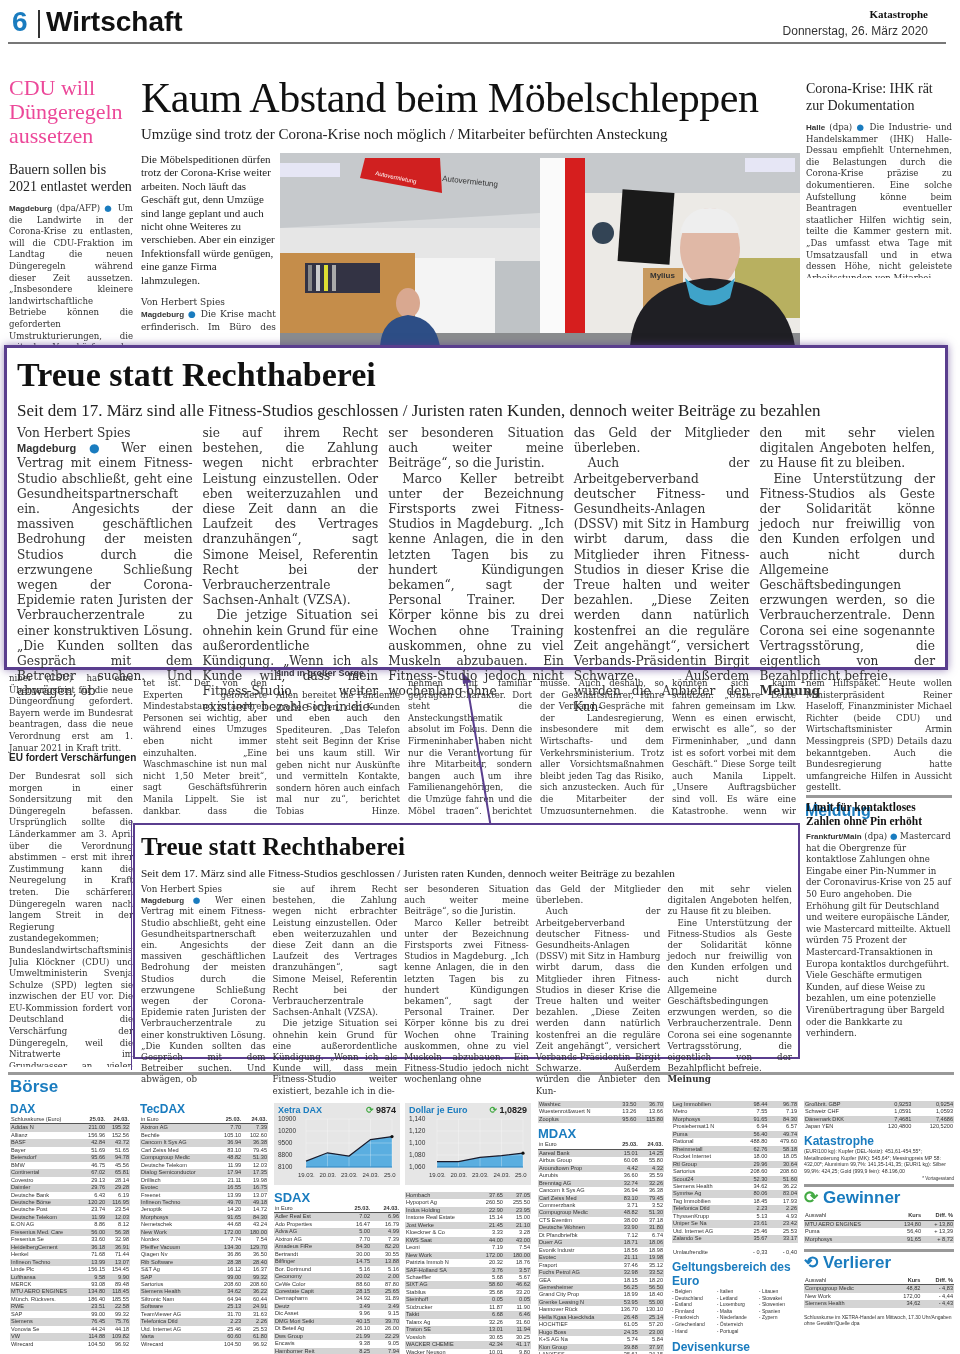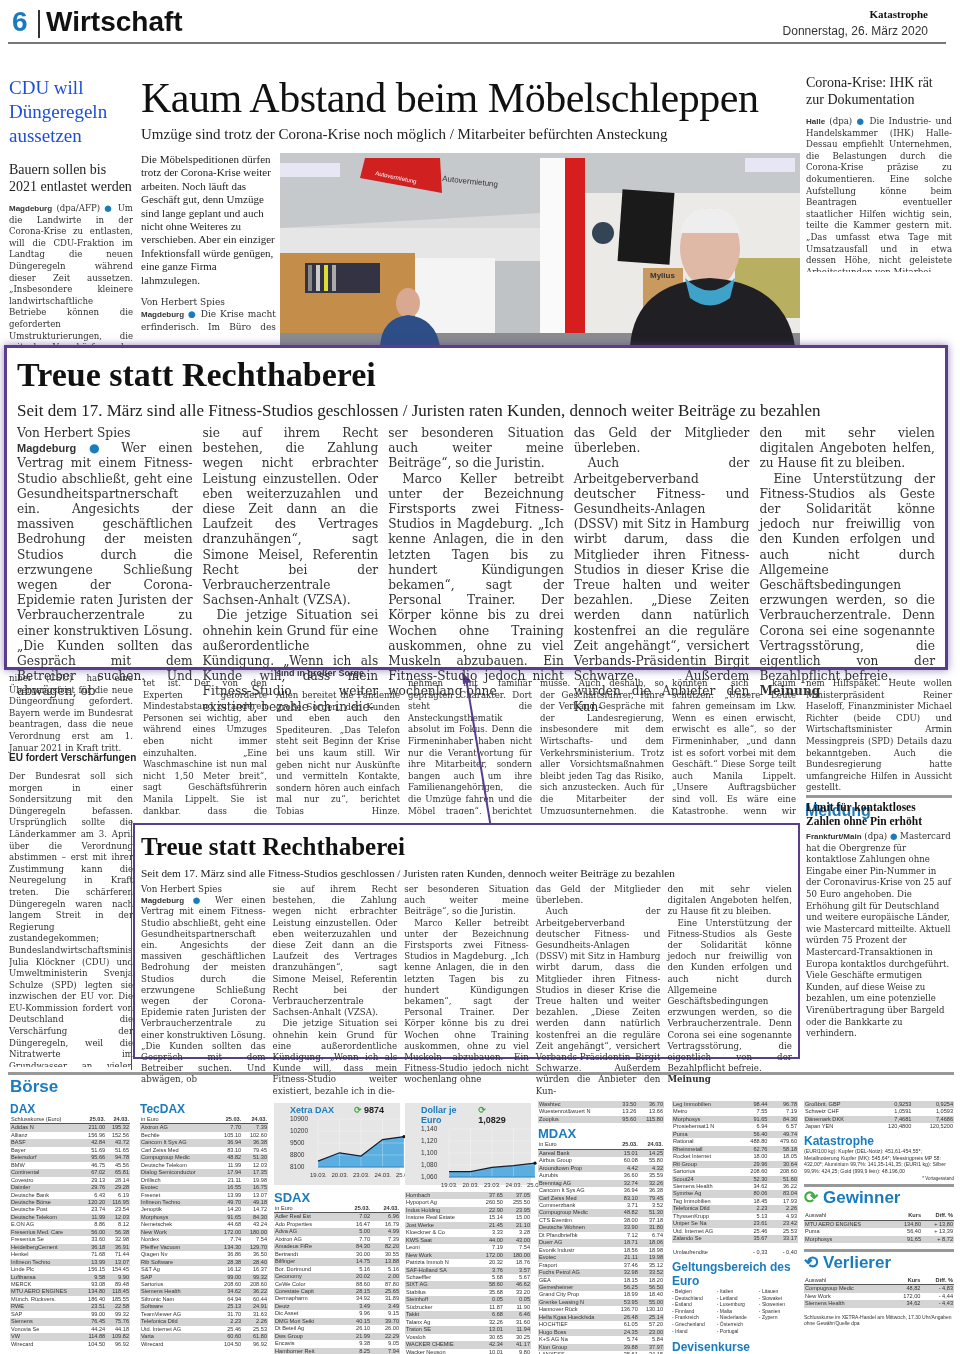--- a/index.html
+++ b/index.html
@@ -4,21 +4,21 @@
 <style>
 *{box-sizing:border-box;margin:0;padding:0}
 body{width:960px;height:1354px;background:#fff;position:relative;overflow:hidden;font-family:"DejaVu Serif",serif;color:#222}
 .abs{position:absolute}
 .hdr-num{left:12px;top:6px;font:bold 28px "Liberation Sans",sans-serif;color:#1a7cbf}
 .hdr-bar{left:38px;top:10px;width:2px;height:28px;background:#333}
 .hdr-sec{left:46px;top:6px;font:bold 28px "Liberation Sans",sans-serif;color:#111}
 .hdr-paper{right:32px;top:8px;font:bold 11px "Liberation Serif",serif;color:#111}
 .hdr-date{right:32px;top:24px;font:12px "Liberation Sans",sans-serif;color:#333}
 .hdr-rule{left:8px;top:42px;width:938px;height:2px;background:#777}
-.h-side{font-family:"Liberation Serif",serif;font-size:19px;line-height:24px;color:#1d4ed8}
+.h-side{font-family:"Liberation Serif",serif;font-size:22px;line-height:24px;color:#ec4899}
 .sub-side{font-family:"Liberation Serif",serif;font-size:14px;line-height:17px;color:#222}
 .txt{font-family:"DejaVu Serif",serif;font-size:8.6px;line-height:11.6px;color:#333;text-align:justify;hyphens:auto}
 .txt b.loc{font-family:"Liberation Sans",sans-serif;font-weight:bold;font-size:8px}
 .dot{color:#1a7cbf}
 .h-main{font-family:"Liberation Serif",serif;font-size:42px;line-height:44px;color:#111;letter-spacing:-0.5px}
 .sub-main{font-family:"Liberation Serif",serif;font-size:15px;line-height:18px;color:#222}
 .photo{left:280px;top:153px;width:520px;height:193px;overflow:hidden;background:#c8ccd0}
 .overlay{background:#fff;border:3px solid #5a3e8e;box-shadow:0 0 8px rgba(90,62,142,.6)}
 .ov1{left:4px;top:345px;width:944px;height:325px}
 .ov2{left:133px;top:823px;width:667px;height:236px}
@@ -32,21 +32,21 @@
 .rule-grey{height:3px;background:#999}
 .boerse-rule{left:8px;top:1072px;width:946px;height:3px;background:#999}
 .boerse-h{left:10px;top:1077px;font:bold 17px "Liberation Sans",sans-serif;color:#1a7cbf}
 .tbl-h{font:bold 12px "Liberation Sans",sans-serif;color:#1a7cbf}
 table.st{border-collapse:collapse;font-family:"Liberation Sans",sans-serif;font-size:5.6px;line-height:7.45px;color:#333;width:100%}
 table.st td{padding:0 1px;white-space:nowrap;overflow:hidden}
 table.st td.n{text-align:right}
 table.st tr.g td{background:#d4d4d4}
 table.st tr.hd td{font-weight:bold;border-bottom:1px solid #555;background:none}
 table.st tr.hd td:first-child{font-weight:normal}
-.chart{background:#e6e6e6;padding:2px 16px}
+.chart{background:#e6e6e6;padding:2px 4px}
 .chart-title{font:bold 9px "Liberation Sans",sans-serif;color:#1a7cbf;display:flex;justify-content:space-between}
 .chart-title .v{color:#222}
 .small-sans{font-family:"Liberation Sans",sans-serif;font-size:5.6px;line-height:7.2px;color:#333}
 .big-blue{font:bold 17px "Liberation Sans",sans-serif;color:#1a7cbf}
 </style>
 </head>
 <body>
 
 <div class="abs hdr-num">6</div>
 <div class="abs hdr-bar"></div>
@@ -100,21 +100,21 @@
     <path d="M430,55 Q455,55 460,80 L400,80 Q405,55 430,55 Z" fill="#eee"></path>
     <path d="M350,193 Q355,130 430,125 Q505,130 515,193 Z" fill="#1f1f24"></path>
     <path d="M405,125 Q430,150 455,125 L450,145 Q430,160 410,145 Z" fill="#3fa3c9"></path>
     <text x="162" y="28" font-family="Liberation Sans,sans-serif" font-size="8" fill="#333" transform="rotate(6 162 28)">Autovermietung</text>
     <text x="95" y="22" font-family="Liberation Sans,sans-serif" font-size="6" fill="#fff" transform="rotate(12 95 22)">Autovermietung</text>
     <text x="370" y="125" font-family="Liberation Sans,sans-serif" font-size="8" font-weight="bold" fill="#333">Mylius</text>
   </svg>
 </div>
 
 <div class="abs" style="left:806px;top:74px;width:146px">
-  <div class="sub-side" style="">Corona-Krise: IHK rät zur Dokumentation</div>
+  <div class="sub-side" style="margin-top:6px">Corona-Krise: IHK rät zur Dokumentation</div>
   <div class="txt" style="margin-top:8px;height:156px;overflow:hidden"><b class="loc">Halle</b> <span>(dpa)</span> <span class="dot">●</span> <span>Die Industrie- und Handelskammer (IHK) Halle-Dessau empfiehlt Unternehmen, die Belastungen durch die Corona-Krise präzise zu dokumentieren. Eine solche Aufstellung könne beim Beantragen eventueller staatlicher Hilfen wichtig sein, teilte die Kammer gestern mit. „Das umfasst etwa Tage mit Umsatzausfall und in etwa dessen Höhe, nicht geleistete Arbeitsstunden von Mitarbei-</span></div>
 </div>
 
 <div class="abs txt" style="left:9px;top:673px;width:124px">niber (CSU) hat eine Übergangsfrist für die neue Düngeordnung gefordert. Bayern werde im Bundesrat beantragen, dass die neue Verordnung erst am 1. Januar 2021 in Kraft tritt.</div>
 <div class="abs" style="left:9px;top:752px;font:bold 10px 'Liberation Sans',sans-serif;color:#222">EU fordert Verschärfungen</div>
 <div class="abs txt" style="left:9px;top:771px;width:124px;height:296px;overflow:hidden">Der Bundesrat soll sich morgen in einer Sondersitzung mit den Düngeregeln befassen. Ursprünglich sollte die Länderkammer am 3. April über die Verordnung abstimmen – erst mit ihrer Zustimmung kann die Neuregelung in Kraft treten. Die schärferen Düngeregeln waren nach langem Streit in der Regierung zustandegekommen; Bundeslandwirtschaftsministerin Julia Klöckner (CDU) und Umweltministerin Svenja Schulze (SPD) legten sie inzwischen der EU vor. Die EU-Kommission fordert von Deutschland die Verschärfung der Düngeregeln, weil die Nitratwerte im Grundwasser an vielen Stellen zu hoch sind. Sollte die Verordnung nicht oder nur abgeschwächt umgesetzt werden, will Brüssel Deutschland verklagen; Strafzahlungen in Höhe von 860 000 Euro täglich drohen dann.</div>
 <div class="abs" style="left:131px;top:820px;width:1px;height:250px;background:#5a3e8e"></div>
 
 <div class="abs txt" style="left:143px;top:678px;width:124px;height:136px;overflow:hidden">tet ist. Der von den Experten geforderte Mindestabstand zu anderen Personen sei wichtig, aber während eines Umzuges eben nicht immer einzuhalten. „Eine Waschmaschine ist nun mal nicht 1,50 Meter breit“, sagt Geschäftsführerin Manila Lippelt. Sie ist dankbar, dass die Möbelspediteure trotz der weitreichenden Einschränkungen noch arbeiten dürfen. „Als die</div>
 <div class="abs" style="left:276px;top:668px;width:124px;font:bold 9px 'Liberation Sans',sans-serif;color:#333;height:10px;overflow:hidden">sind in großer Sorge</div>

